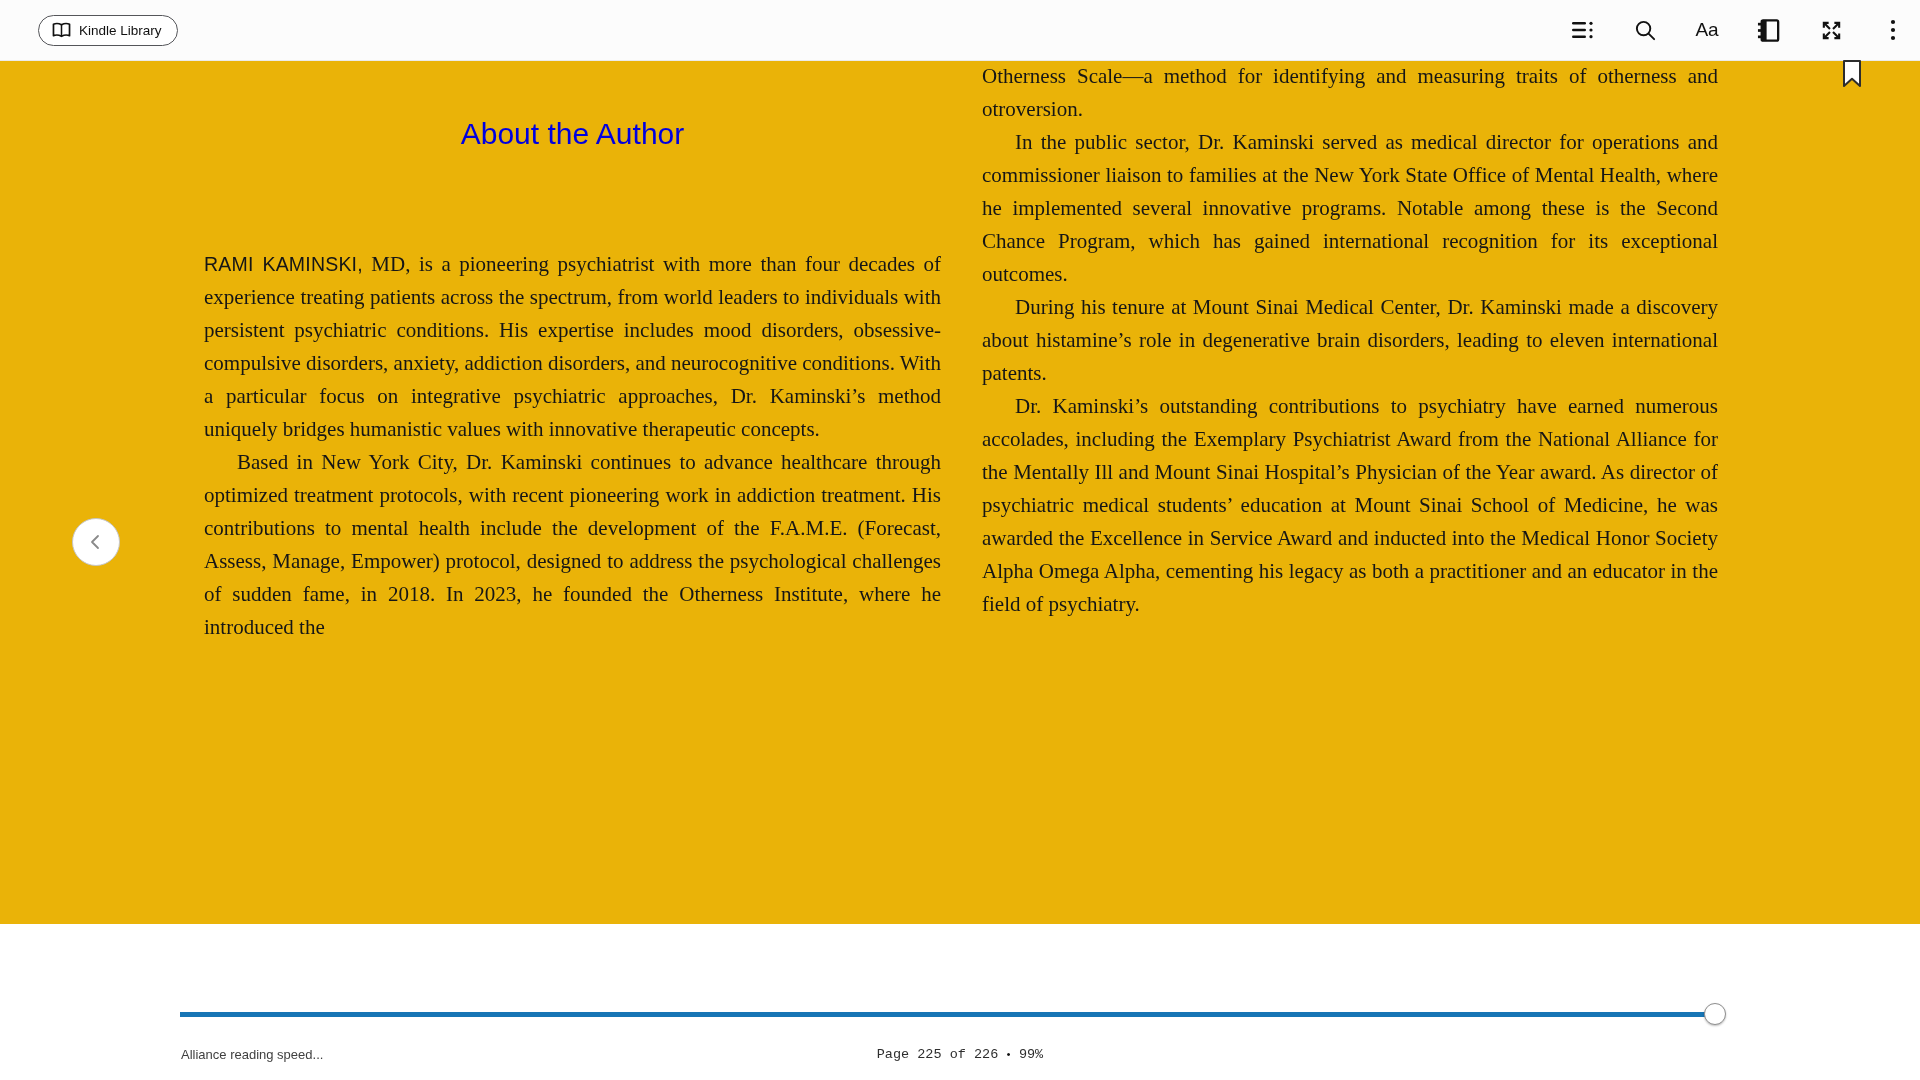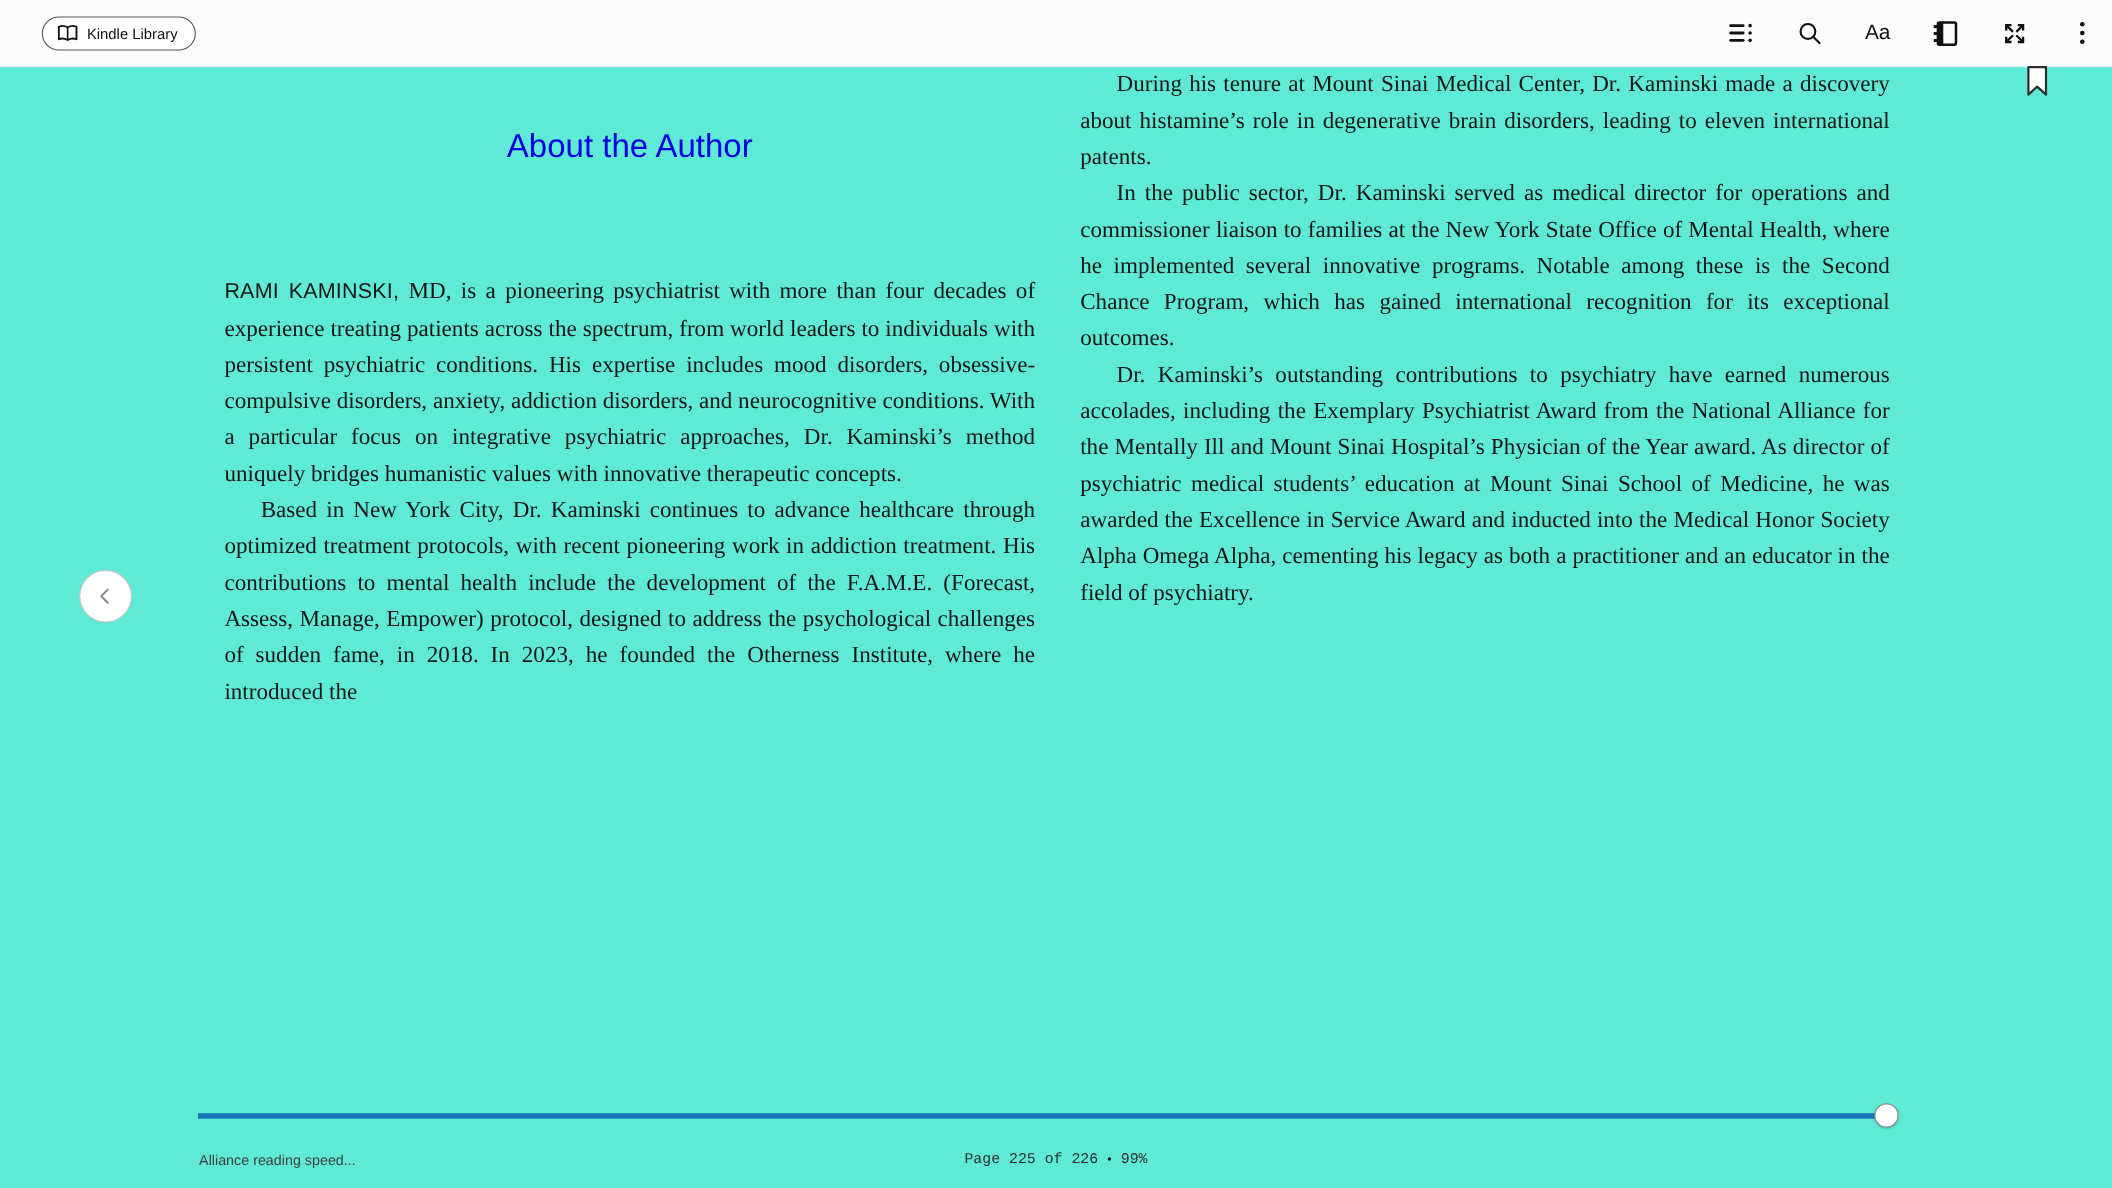--- a/index.html
+++ b/index.html
@@ -1,19 +1,19 @@
 <!DOCTYPE html>
 <html><head>
 <meta charset="utf-8">
 <style>
   * { margin: 0; padding: 0; box-sizing: border-box; }
   html, body { width: 1920px; height: 1080px; background: #ffffff; overflow: hidden; }
   body { font-family: "Liberation Sans", sans-serif; }
 
-  .page { position: relative; width: 1920px; height: 1080px; background: #5eead4; }
+  .page { position: relative; width: 1920px; height: 924px; background: #eab308; }
 
   
   .topbar {
     position: absolute; top: 0; left: 0; width: 1920px; height: 61px;
     background: #fcfcfc; border-bottom: 1px solid #ebebeb;
   }
   .library-btn {
     position: absolute; left: 38px; top: 15px; height: 31px;
     display: flex; align-items: center; gap: 8px; padding: 0 15px 0 13px;
     border: 1px solid #55565a; border-radius: 17px; background: #ffffff;
@@ -182,22 +182,23 @@
     </span>
   </button>
 
   <div class="col col-left">
     <a class="chapter-heading">About the Author</a>
     <p class="first"><span class="lead-name">RAMI KAMINSKI,</span><span> MD, is a pioneering psychiatrist with more than four decades of experience treating patients across the spectrum, from world leaders to individuals with persistent psychiatric conditions. His expertise includes mood disorders, obsessive-compulsive disorders, anxiety, addiction disorders, and neurocognitive conditions. With a particular focus on integrative psychiatric approaches, Dr. Kaminski’s method uniquely bridges humanistic values with innovative therapeutic concepts.</span></p>
     <p class="indent">Based in New York City, Dr. Kaminski continues to advance healthcare through optimized treatment protocols, with recent pioneering work in addiction treatment. His contributions to mental health include the development of the F.A.M.E. (Forecast, Assess, Manage, Empower) protocol, designed to address the psychological challenges of sudden fame, in 2018. In 2023, he founded the Otherness Institute, where he introduced the</p>
   </div>
 
   <div class="col col-right">
+    <p>Otherness Scale—a method for identifying and measuring traits of otherness and otroversion.</p>
+    <p class="indent">In the public sector, Dr. Kaminski served as medical director for operations and commissioner liaison to families at the New York State Office of Mental Health, where he implemented several innovative programs. Notable among these is the Second Chance Program, which has gained international recognition for its exceptional outcomes.</p>
     <p class="indent">During his tenure at Mount Sinai Medical Center, Dr. Kaminski made a discovery about histamine’s role in degenerative brain disorders, leading to eleven international patents.</p>
-    <p class="indent">In the public sector, Dr. Kaminski served as medical director for operations and commissioner liaison to families at the New York State Office of Mental Health, where he implemented several innovative programs. Notable among these is the Second Chance Program, which has gained international recognition for its exceptional outcomes.</p>
     <p class="indent">Dr. Kaminski’s outstanding contributions to psychiatry have earned numerous accolades, including the Exemplary Psychiatrist Award from the National Alliance for the Mentally Ill and Mount Sinai Hospital’s Physician of the Year award. As director of psychiatric medical students’ education at Mount Sinai School of Medicine, he was awarded the Excellence in Service Award and inducted into the Medical Honor Society Alpha Omega Alpha, cementing his legacy as both a practitioner and an educator in the field of psychiatry.</p>
   </div>
 
   <div class="progress-track">
     <div class="progress-fill"></div>
   </div>
   <div class="progress-knob"></div>
 
   <div class="learning-speed">Alliance reading speed...</div>
 

